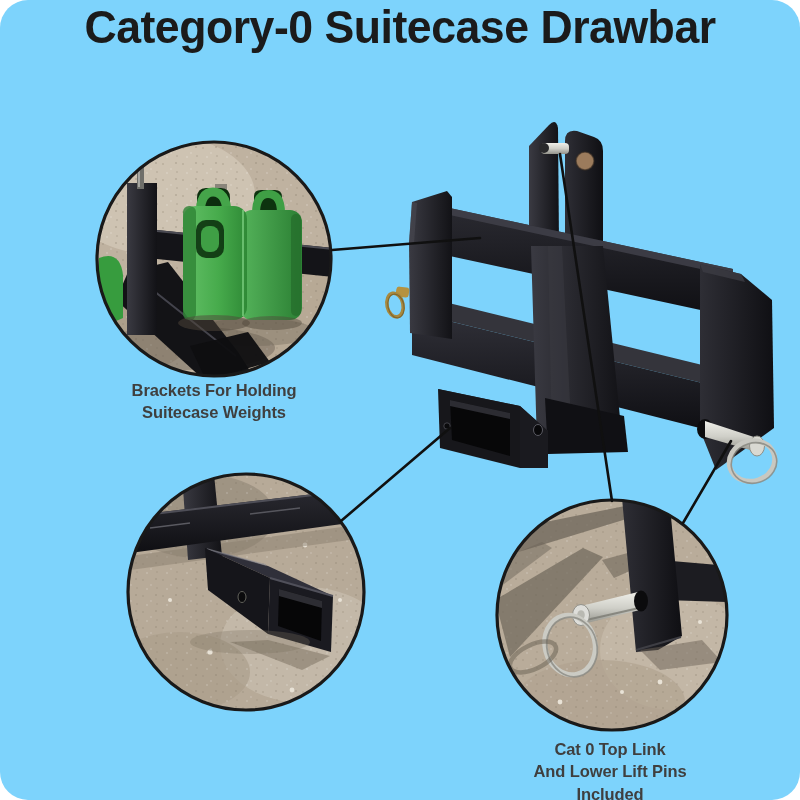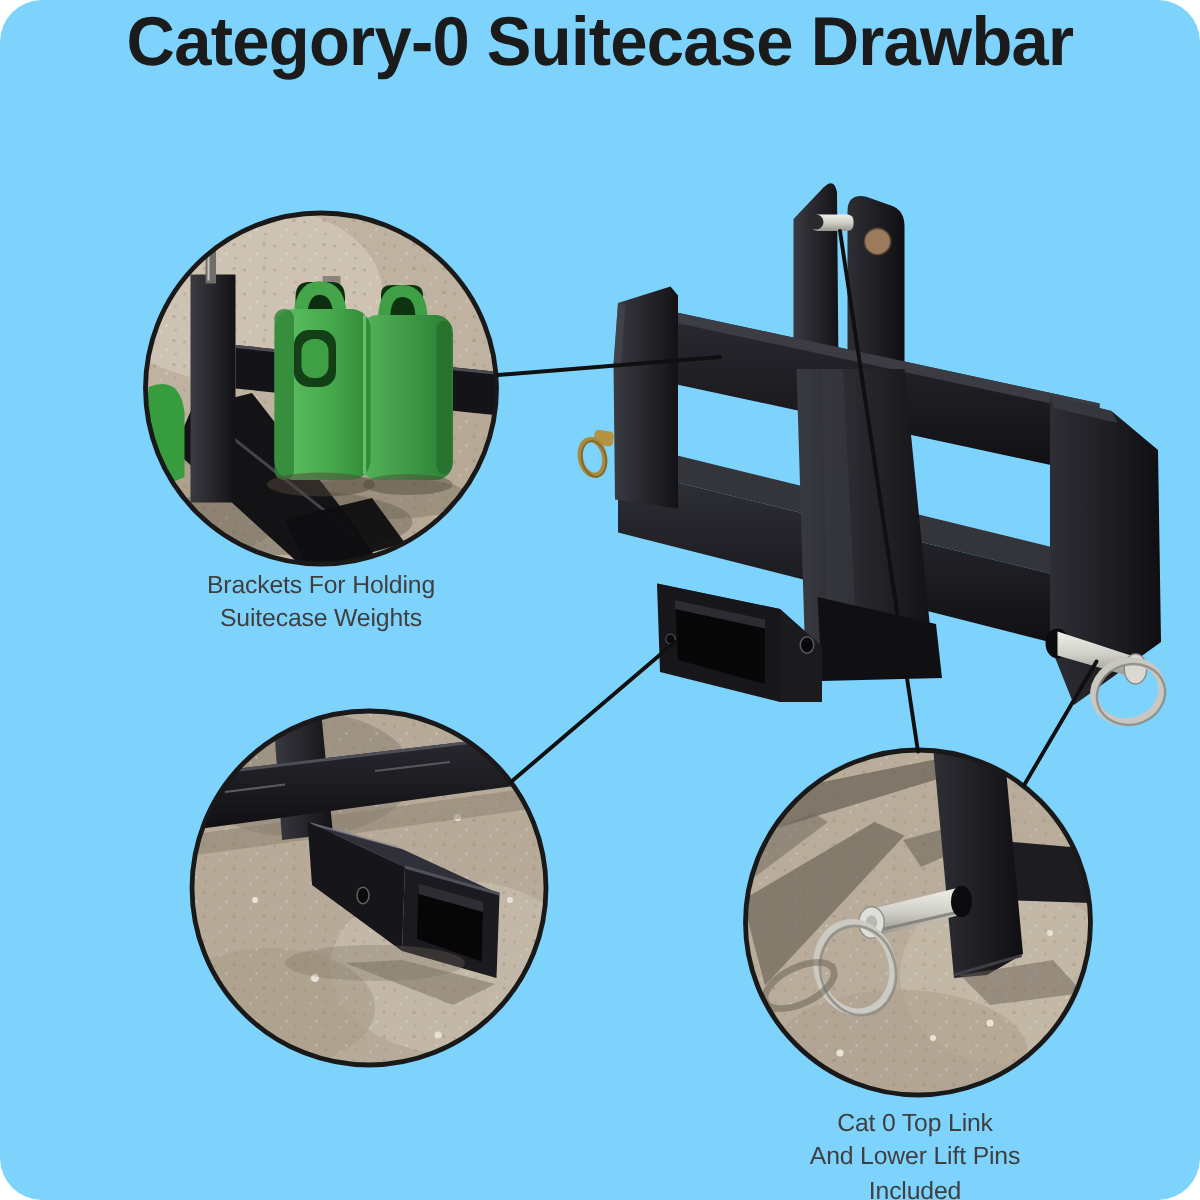--- a/index.html
+++ b/index.html
@@ -2,21 +2,21 @@
 <html style="--title: #1b1b1b; --label: #3f3f3f; --line: #101010; --circle-border: #191919; --steel-dark: #17171b; --concrete: #bfb2a0; --weight-green: #47ab4c; --pin-silver: #cfcfc8; --pin-gold: #b5923f; --hole-tan: #9b7b5c;"><head>
 <meta charset="utf-8">
 <style>
   html,body{margin:0;padding:0;background:#ffffff;}
   .stage{position:relative;width:800px;height:800px;background:#7dd3fc;overflow:hidden;
          font-family:"Liberation Sans", sans-serif;border-radius:28px;}
   .title{position:absolute;top:0;left:0;width:800px;margin:0;text-align:center;
          font-size:46px;line-height:54px;font-weight:700;color:var(--title,#1b1b1b);
          letter-spacing:-0.5px;transform:scaleX(.97);transform-origin:center;}
   .callout-label{position:absolute;text-align:center;white-space:pre-line;
-         font-size:16.5px;line-height:1.36;font-weight:400;color:var(--label,#3f3f3f);
+         font-size:16.5px;line-height:1.36;font-weight:700;color:var(--label,#3f3f3f);
          letter-spacing:-0.1px;}
   .lbl-brackets{left:34px;top:379px;width:360px;}
   .lbl-receiver{left:70px;top:720px;width:360px;}
   .lbl-pins{left:430px;top:738px;width:360px;}
   svg{position:absolute;left:0;top:0;}
 </style>
 </head>
 <body>
 
 <div class="stage">

